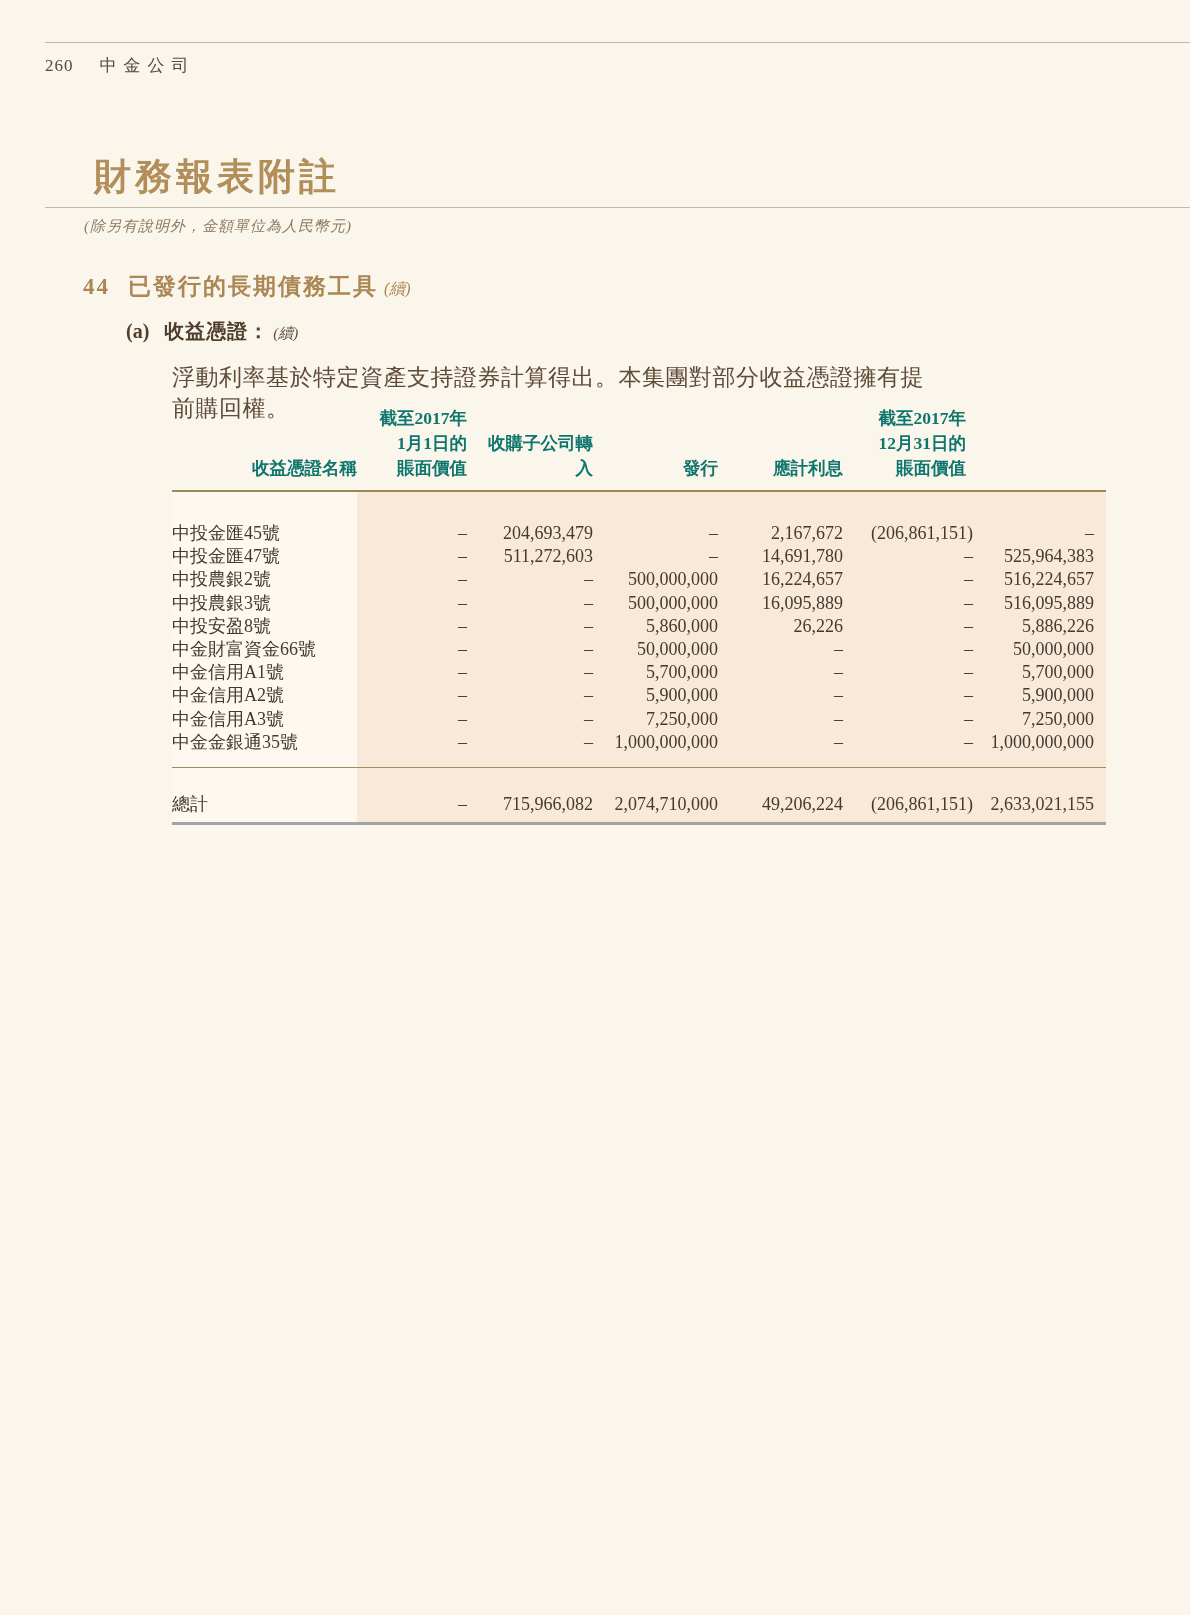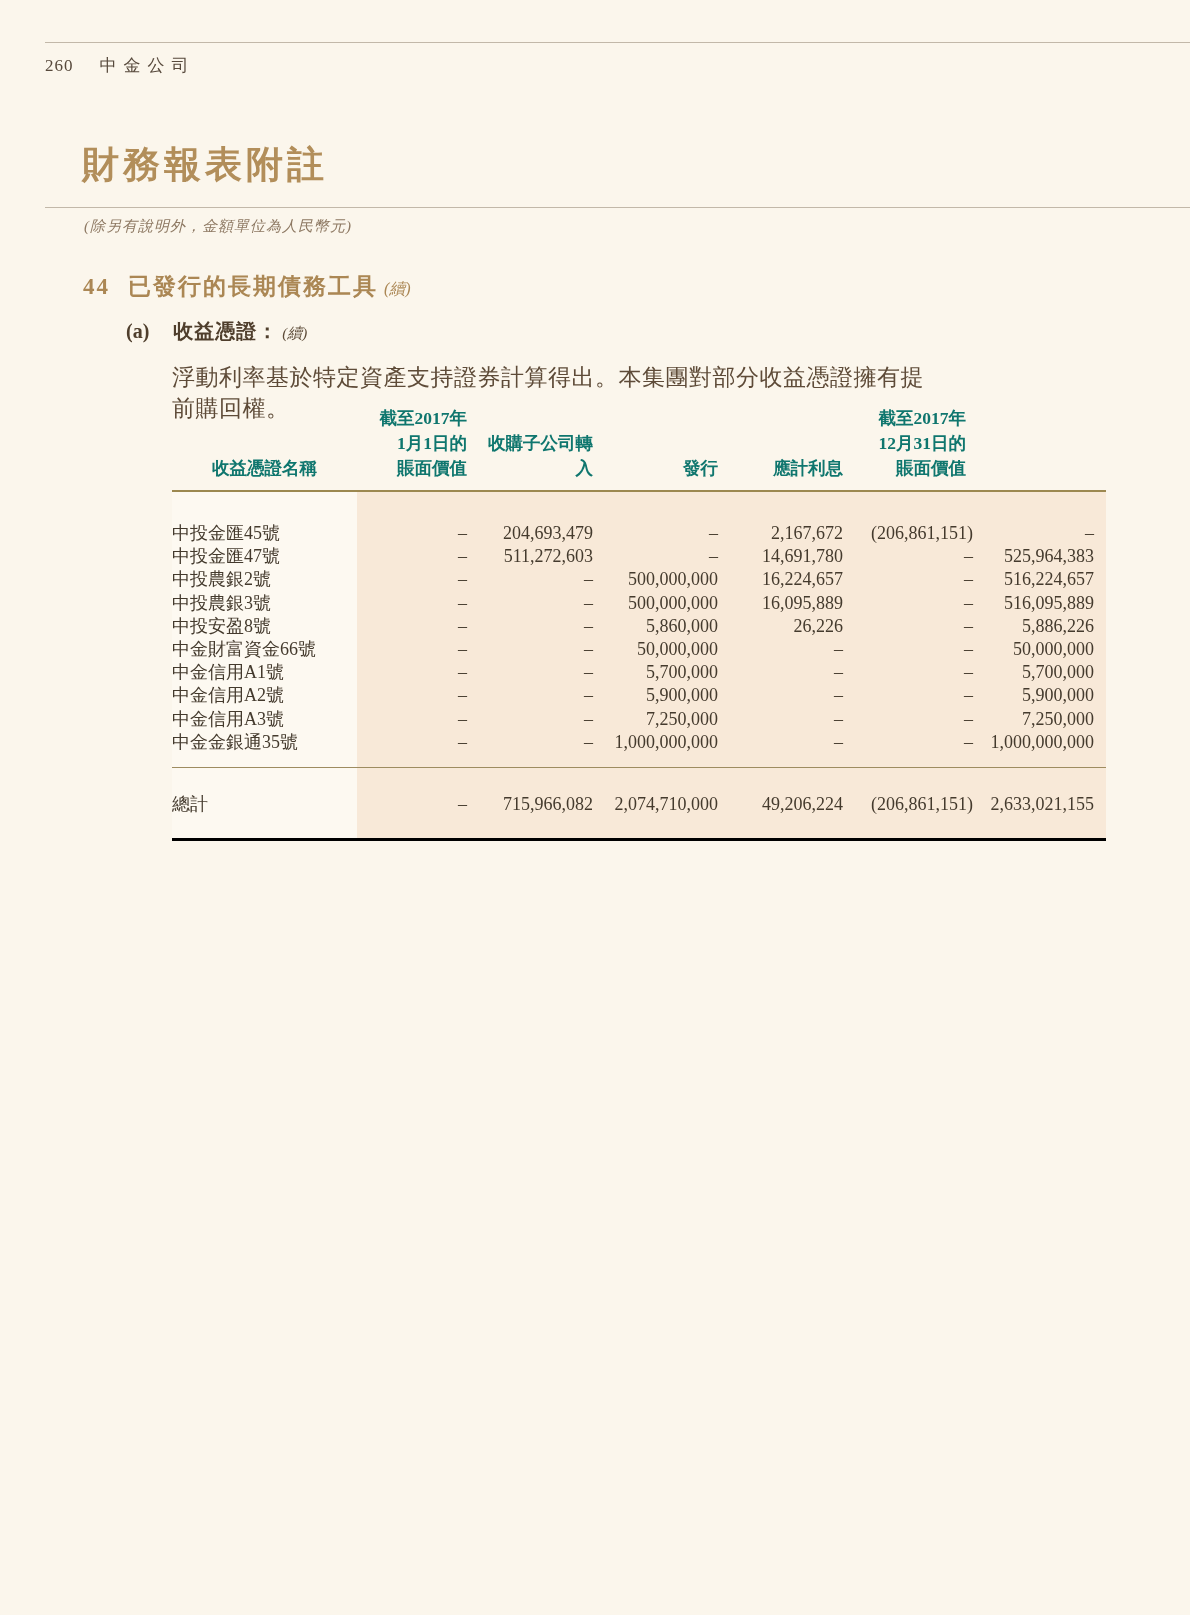--- a/index.html
+++ b/index.html
@@ -30,61 +30,61 @@
   .section-head{
     position:absolute;left:83px;top:271px;
     font-size:23px;font-weight:bold;color:#ab8754;letter-spacing:2px;
   }
   .section-head .sec-title{margin-left:18px;margin-top:24px;}
   .section-head .cont{font-size:16px;font-weight:normal;font-style:italic;letter-spacing:0;margin-left:6px;}
   .subsection-head{
     position:absolute;left:126px;top:318px;
     font-size:20px;font-weight:bold;color:#4f3e2c;
   }
-  .subsection-head .sub-title{margin-left:24px;letter-spacing:1px;}
+  .subsection-head .sub-title{margin-left:15px;letter-spacing:1px;}
   .subsection-head .cont{font-size:15px;font-weight:normal;font-style:italic;color:#5d4b38;margin-left:4px;}
   .paragraph{
     position:absolute;left:172px;top:362px;width:760px;
     font-size:23px;color:#5e4b38;letter-spacing:0.5px;
   }
 
   
   .tbl{position:absolute;left:172px;top:406px;width:934px;font-size:18px;}
   .grid{
     display:grid;
     grid-template-columns:185px 115px 126px 125px 125px 130px 128px;
   }
   .thead{border-bottom:2px solid #9c8850;padding-bottom:9px;}
   .hcell{
     display:flex;flex-direction:column;justify-content:flex-end;
     text-align:right;font-weight:bold;color:#0f766e;font-size:17.5px;
     line-height:25px;padding-right:5px;
   }
-  .hcell.first{text-align:center;padding-right:0;}
+  .hcell.first{text-align:right;padding-right:0;}
   .hcell.last{padding-right:12px;}
 
   .tbody{position:relative;padding:30px 0 13px 0;border-bottom:1px solid #9e8c60;}
-  .tfoot{position:relative;padding:25px 0 22px 0;border-bottom:3px solid #000000;}
+  .tfoot{position:relative;padding:25px 0 6px 0;border-bottom:3px solid #a3a3a3;}
   .shade-left{position:absolute;left:0;top:0;bottom:0;width:185px;background:#fdf9f1;}
   .shade-right{position:absolute;left:185px;right:0;top:0;bottom:0;background:#f8e9d8;}
   .trow{position:relative;line-height:23.2px;}
   .tcell{text-align:right;padding-right:5px;color:#443a2d;white-space:nowrap;}
   .tcell.name{text-align:left;padding-right:0;}
   .tcell.last{padding-right:12px;}
 </style>
 </head>
 <body>
 
 <div class="rule rule-top"></div>
 
 <div class="page-head">
   <span class="num">260</span><span class="brand">中金公司</span>
 </div>
 
-<h1 class="doc-title" style="margin:0;">財務報表附註</h1>
+<h1 class="doc-title" style="margin:12px;">財務報表附註</h1>
 
 <div class="rule rule-title"></div>
 
 <div class="unit-note">(除另有說明外，金額單位為人民幣元)</div>
 
 <div class="section-head">
   <span class="sec-num">44</span><span class="sec-title">已發行的長期債務工具</span><span class="cont">(續)</span>
 </div>
 
 <div class="subsection-head">

